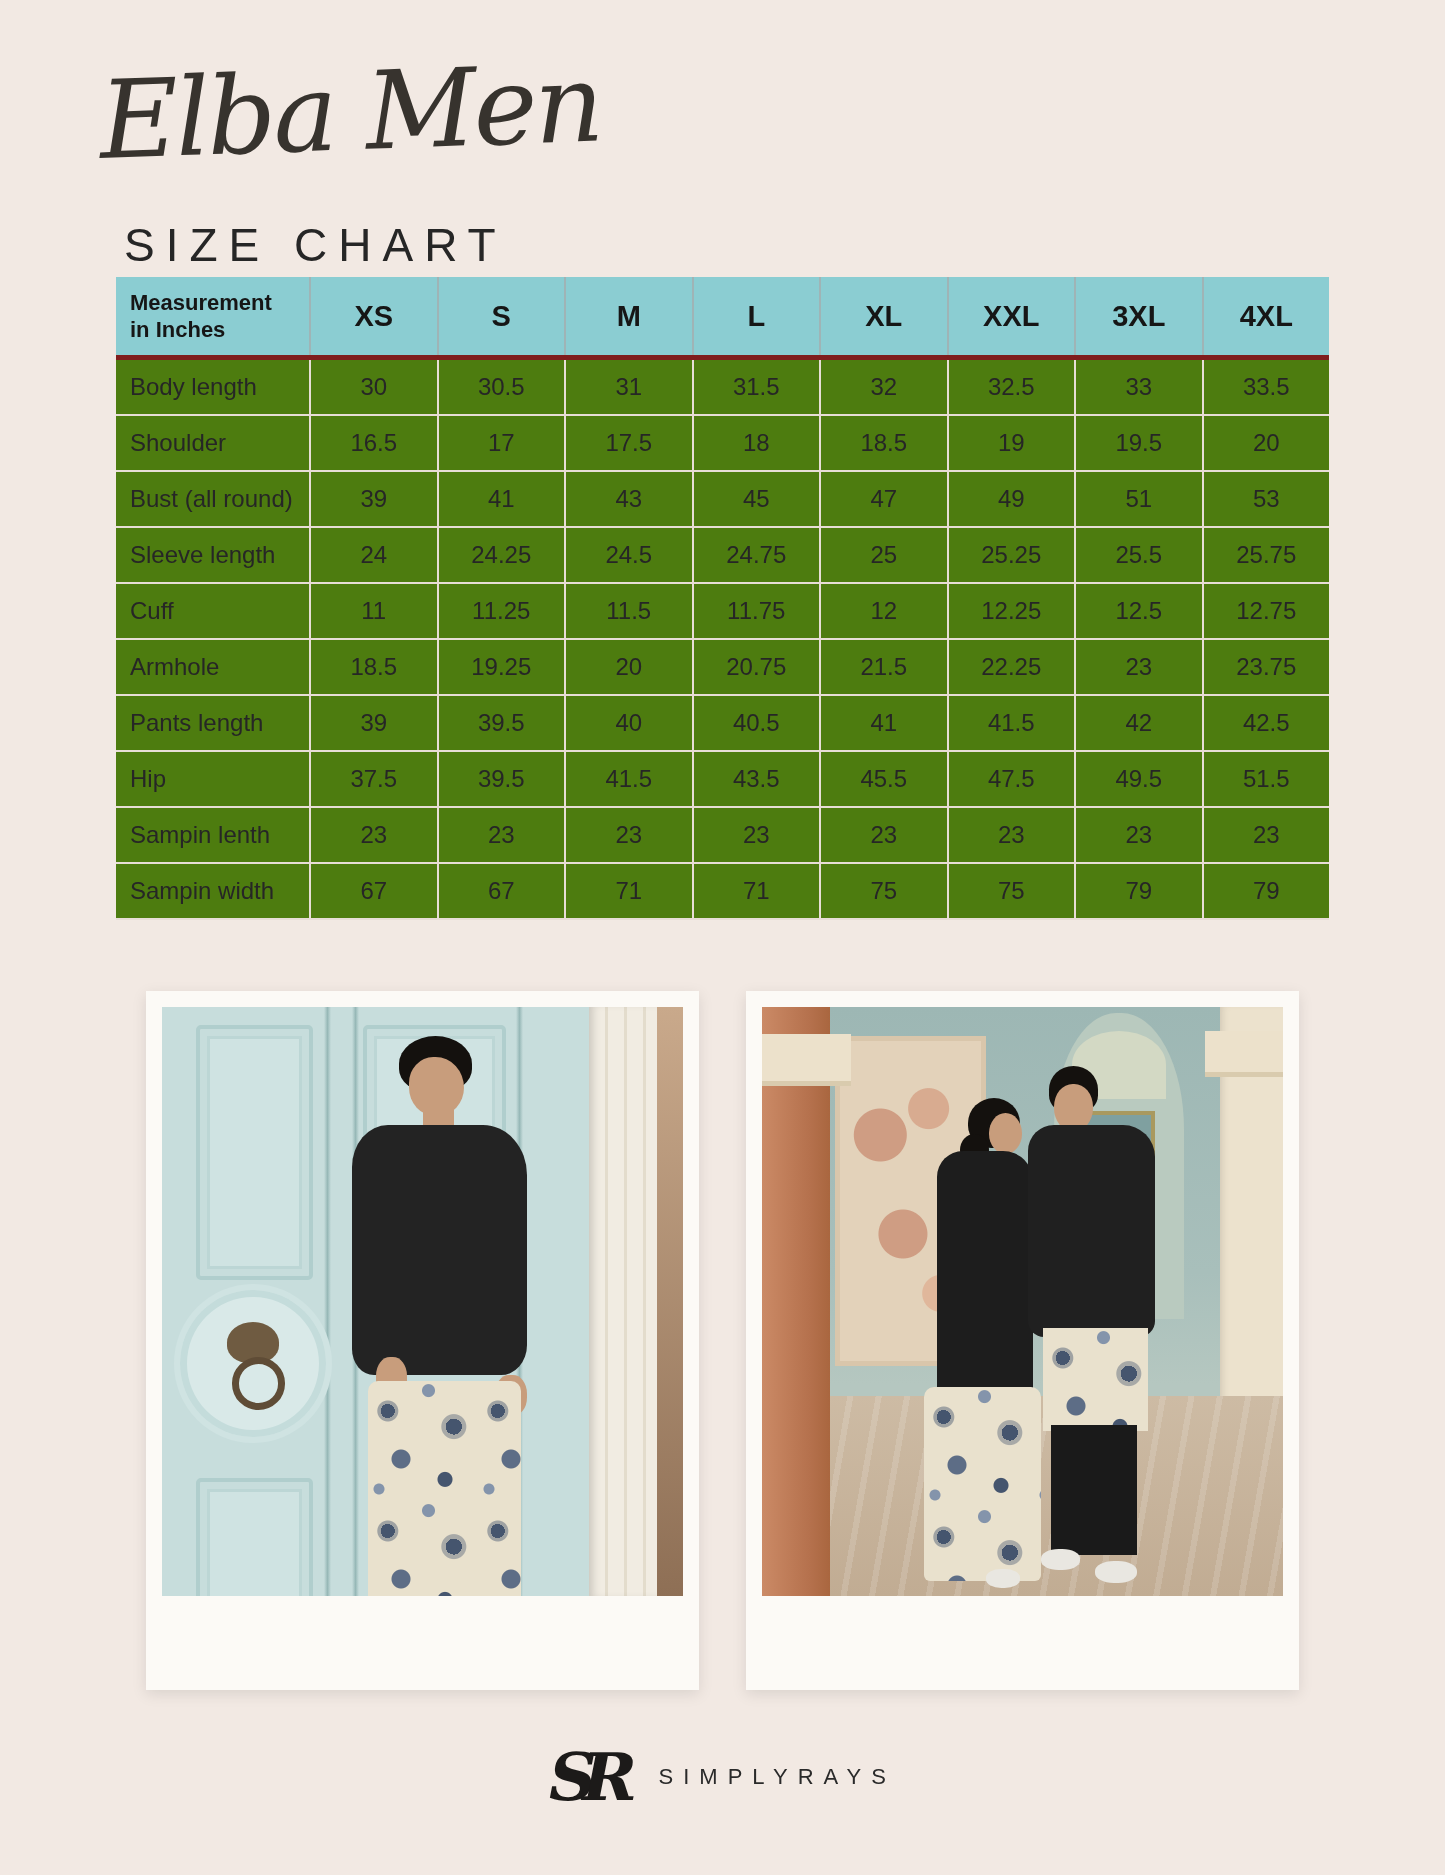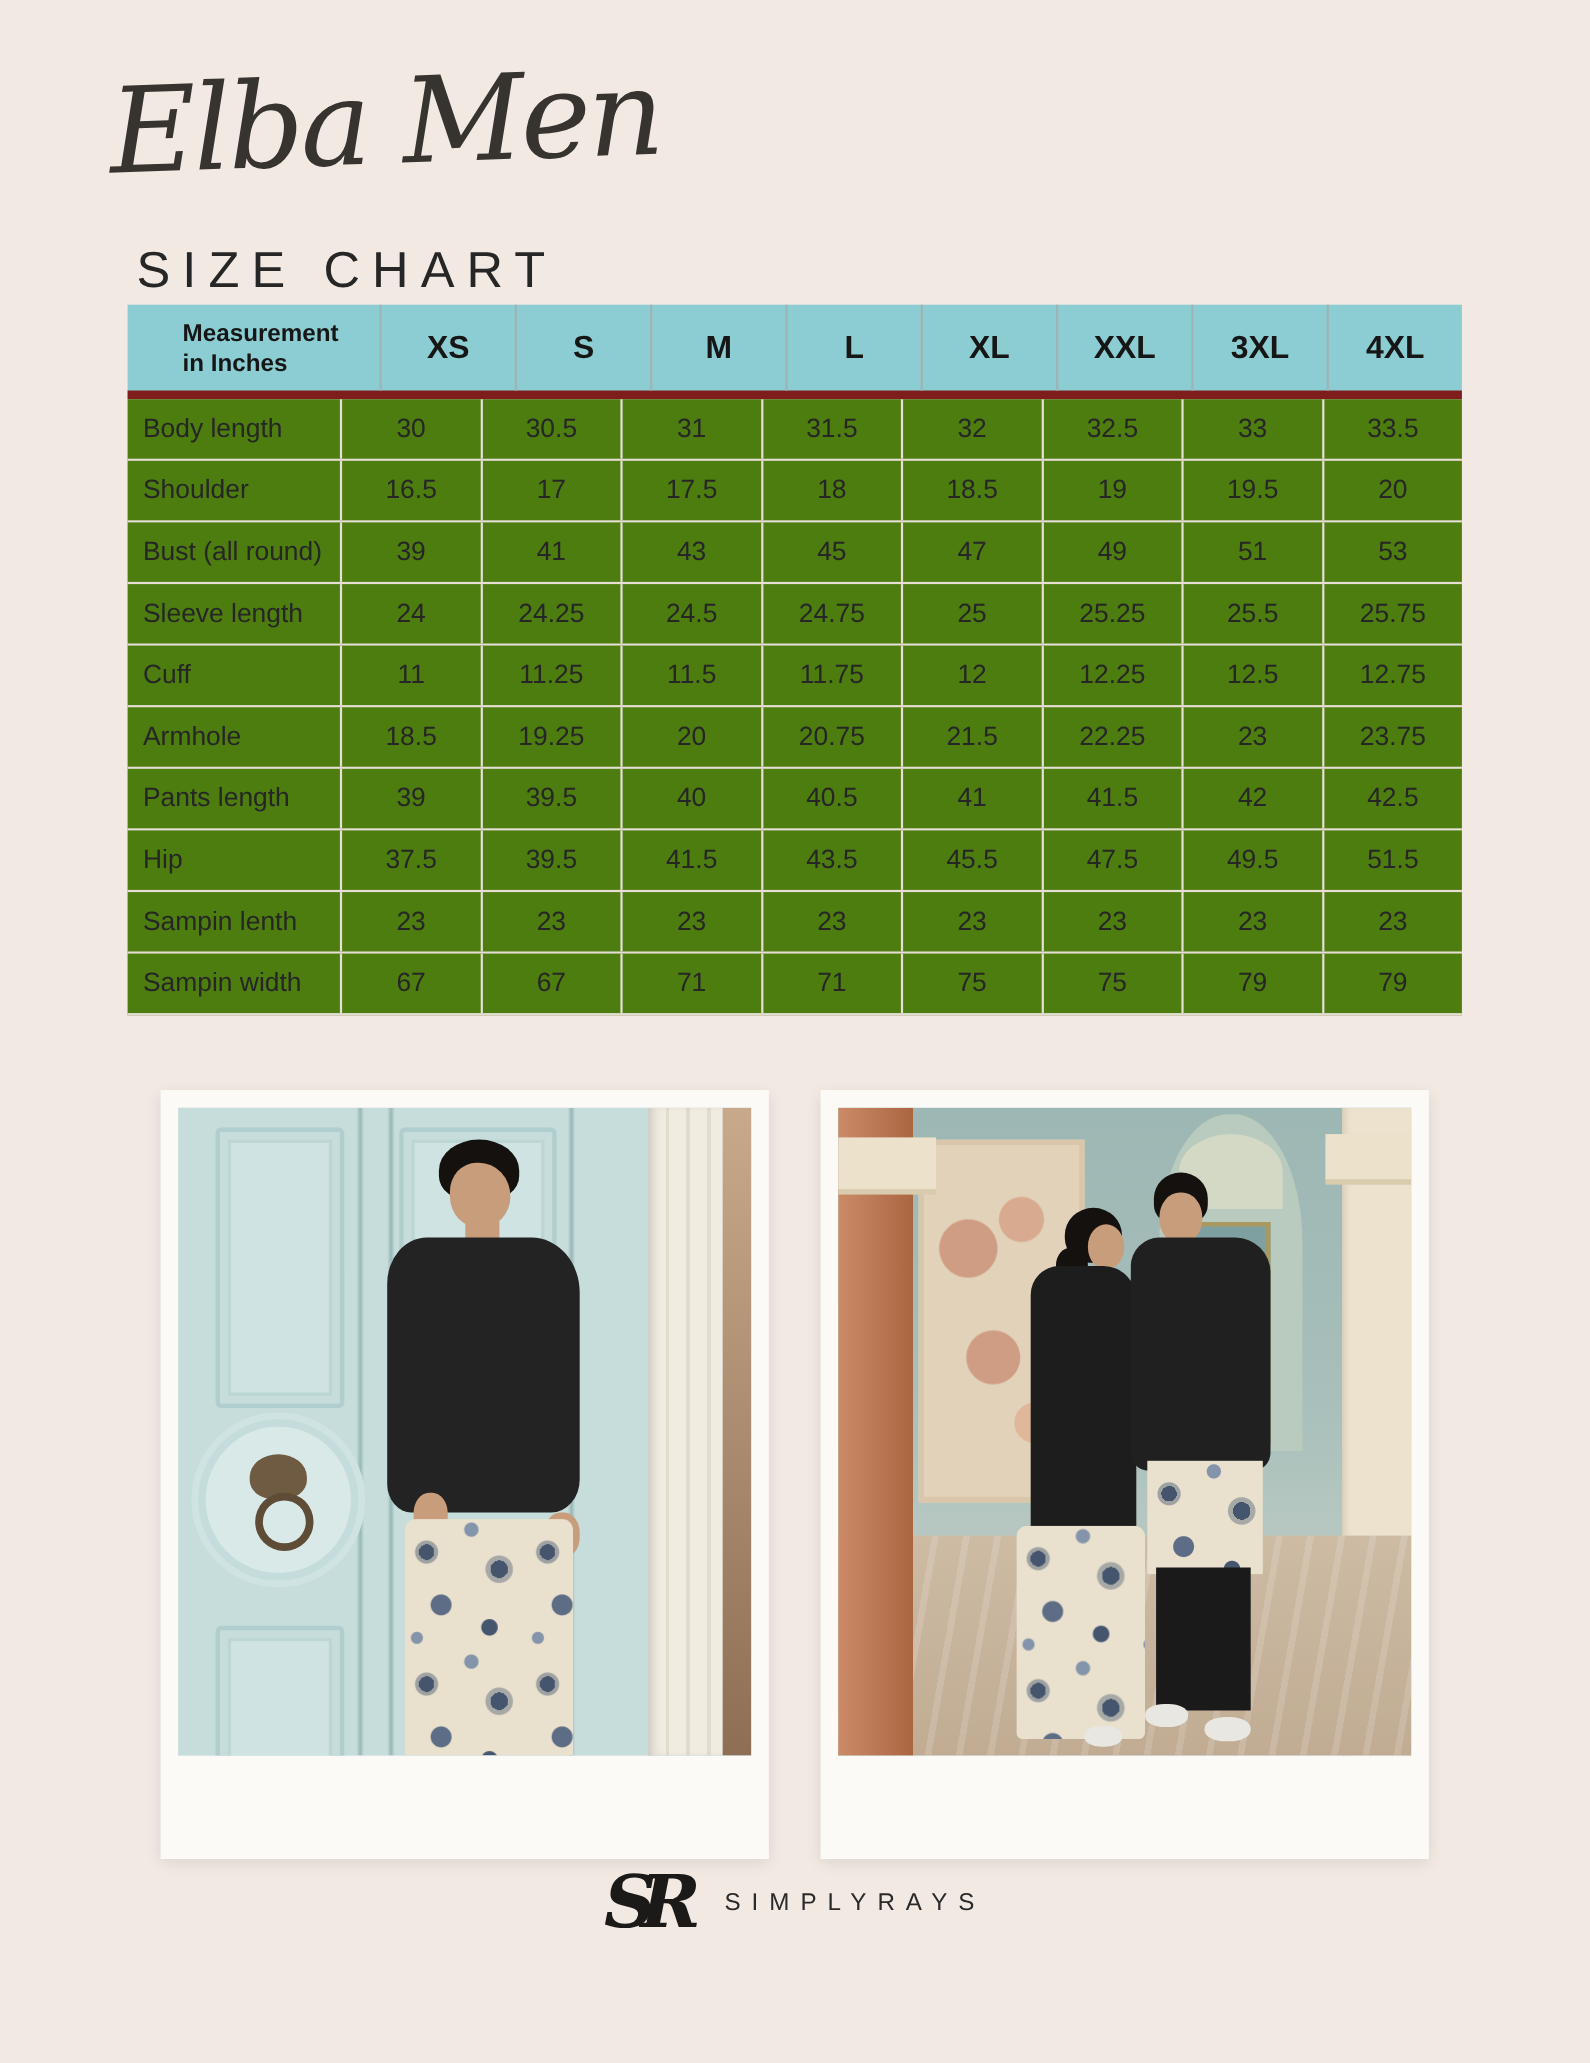--- a/index.html
+++ b/index.html
@@ -17,21 +17,21 @@
   .title-sub{
     position:absolute;left:124px;top:218px;
     font-size:46px;letter-spacing:11px;color:#262626;font-weight:400;white-space:nowrap;
   }
   
   .size-table{
     position:absolute;left:116px;top:277px;width:1213px;
     font-size:24px;color:#1f1f1f;
   }
   .thead,.trow{display:grid;grid-template-columns:193px repeat(8,1fr);}
-  .thead{background:#8bcdd2;height:78px;border-bottom:8px solid #7f1d1d;padding-left:36px;}
+  .thead{background:#8bcdd2;height:78px;border-bottom:5px solid #7f1d1d;}
   .thead .cell{
     display:flex;align-items:center;justify-content:center;
     font-weight:700;font-size:29px;color:#161616;border-left:2px solid #9fb4b6;
   }
   .thead .cell:first-child{
     border-left:none;justify-content:flex-start;
     font-size:22px;line-height:1.25;padding:0 14px;
   }
   .trow{height:54px;background:#4d7c0f;border-bottom:2px solid #e7ded6;}
   .trow .cell{
@@ -88,21 +88,21 @@
   .rs-cap{background:#ece1cb;box-shadow:0 5px 0 #d9cbae;}
   .rs-door{background:#b9cabf;border-radius:48% 48% 0 0 / 38% 38% 0 0;}
   .rs-fan{background:#d3d9c4;border-radius:50% 50% 0 0;}
   .rs-door-panel{background:#7fa0a0;box-shadow:inset 0 0 0 4px #a9995f;}
   .rs-pillar{background:#ece2cd;box-shadow:inset 6px 0 8px -5px rgba(0,0,0,.15);}
   .rs-floor{background:linear-gradient(180deg,#cdbba4,#c1ac93);}
   .rs-floor::after{content:"";position:absolute;inset:0;
     background:repeating-linear-gradient(100deg,rgba(255,255,255,.14) 0 6px,transparent 6px 28px);}
   .white-sandal{background:#e9e7e1;border-radius:45%;}
   
-  .footer{position:absolute;left:0;top:1690px;width:1445px;display:flex;align-items:center;justify-content:center;gap:22px;}
+  .footer{position:absolute;left:0;top:1738px;width:1445px;display:flex;align-items:center;justify-content:center;gap:22px;}
   .logo-monogram{
     font-family:"DejaVu Serif",serif;font-style:italic;font-weight:700;
     font-size:66px;letter-spacing:-0.22em;color:#1c1a19;padding-right:14px;
   }
   .logo-text{font-size:22px;letter-spacing:10px;color:#2a2a2a;}
 </style>
 </head>
 <body>
 
 <div class="page">

